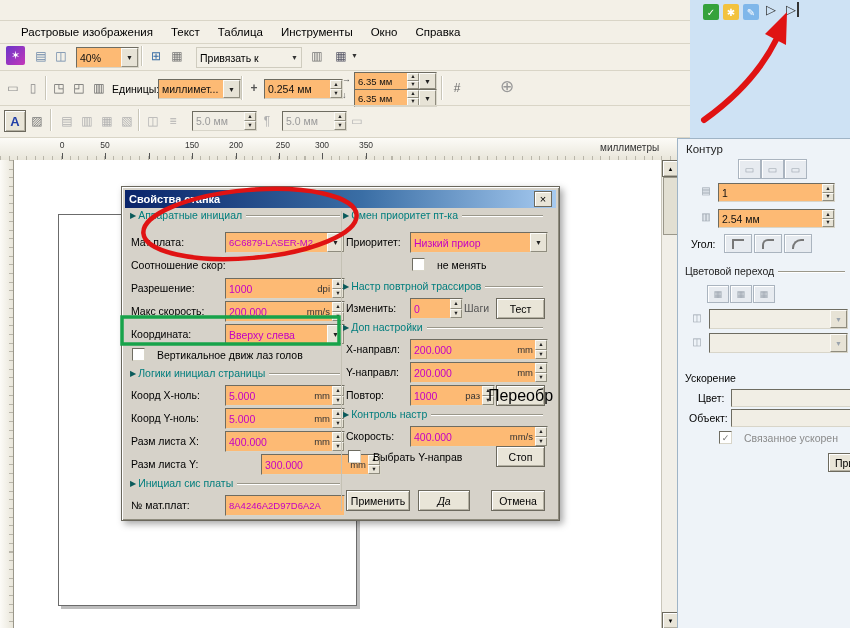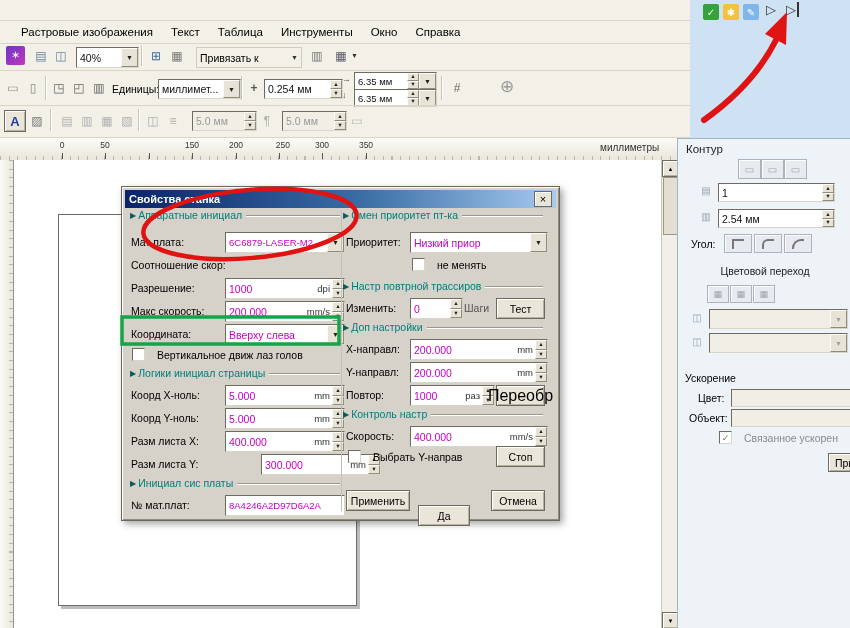--- a/index.html
+++ b/index.html
@@ -4,21 +4,21 @@
 <style>
   html,body{margin:0;padding:0;}
   body{font-family:"Liberation Sans",sans-serif;background:#9a9a9a;}
   #screen{position:relative;width:850px;height:628px;background:#f3f0e7;overflow:hidden;font-size:11px;color:#000;}
   .abs{position:absolute;}
   .hline{position:absolute;height:1px;background:#d9d5c7;}
   .vsep{position:absolute;width:1px;background:#c9c6b8;border-right:1px solid #ffffff;}
   .ico{position:absolute;display:flex;align-items:center;justify-content:center;width:18px;height:18px;font-size:12px;color:#777;}
   .menu-item{padding:3px 9px;font-size:11.5px;white-space:nowrap;}
   
-  .fld{position:absolute;display:flex;align-items:center;background:#ffffff;border:1px solid;border-color:#6e6c61 #d8d5c9 #d8d5c9 #6e6c61;padding-left:3px;font-size:10.5px;}
+  .fld{position:absolute;display:flex;align-items:center;background:#fdba74;border:1px solid;border-color:#6e6c61 #d8d5c9 #d8d5c9 #6e6c61;padding-left:3px;font-size:10.5px;}
   .fld .v{flex:1;white-space:nowrap;overflow:hidden;color:#c400c4;}
   .fld .v.dark{color:#111;}
   .fld .u{color:#333;font-size:9.5px;margin:0 2px;flex:0 0 auto;}
   .fld.dis{background:#f1eee5;}
   .fld.dis .v{color:#9a9a9a;}
   .sp{flex:0 0 12px;align-self:stretch;display:flex;flex-direction:column;}
   .sp b,.dd{background:#e7e3d6;border:1px solid #8f8c7e;border-top-color:#fcfbf7;border-left-color:#fcfbf7;color:#222;display:flex;align-items:center;justify-content:center;font-weight:normal;}
   .sp b{flex:1;font-size:5.5px;line-height:1;overflow:hidden;}
   .dd{flex:0 0 15px;align-self:stretch;font-size:7px;}
   .lbl{position:absolute;white-space:nowrap;font-size:10.5px;color:#000;}
@@ -216,21 +216,21 @@
     <div class="panel-btn" style="left:46px;top:95px;width:26px;height:17px;">
         <span class="arc" style="border-top-left-radius:1px;"></span>
       </div>
     <div class="panel-btn" style="left:76px;top:95px;width:26px;height:17px;">
         <span class="arc" style="border-top-left-radius:6px;"></span>
       </div>
     <div class="panel-btn" style="left:106px;top:95px;width:26px;height:17px;">
         <span class="arc" style="border-top-left-radius:9px;"></span>
       </div>
 
-    <div class="sec" style="left:7px;top:126px;width:160px;color:#222;flex-direction:column;">
+    <div class="sec" style="left:7px;top:126px;width:160px;color:#222;">
       <span>Цветовой переход</span>
         <span class="line"></span>
     </div>
     <div class="panel-btn" style="left:29px;top:146px;width:20px;height:16px;">
         <span style="font-size:9px;">▦</span>
       </div>
     <div class="panel-btn" style="left:52px;top:146px;width:20px;height:16px;">
         <span style="font-size:9px;">▦</span>
       </div>
     <div class="panel-btn" style="left:75px;top:146px;width:20px;height:16px;">
@@ -474,21 +474,21 @@
       <span class="box"></span>
       <span>Выбрать Y-направ</span>
     </div>
     <div class="pbtn" style="left:374px;top:259px;width:47px;height:19px;">
         <span>Стоп</span>
       </div>
 
     <div class="pbtn" style="left:224px;top:303px;width:62px;height:19px;">
         <span>Применить</span>
       </div>
-    <div class="pbtn" style="left:296px;top:318px;width:50px;height:19px;">
+    <div class="pbtn" style="left:296px;top:303px;width:50px;height:19px;font-style:italic;">
         <span>Да</span>
       </div>
     <div class="pbtn" style="left:369px;top:303px;width:52px;height:19px;">
         <span>Отмена</span>
       </div>
   </div>
 
   <svg width="850" height="628" viewBox="0 0 850 628" style="position:absolute;left:0;top:0;z-index:100;pointer-events:none;">
     <ellipse cx="250" cy="224" rx="107" ry="34" fill="none" stroke-width="4.5" transform="rotate(-5 250 224)" stroke="#e01313"></ellipse>
     <rect x="122" y="317" width="217" height="27" fill="none" stroke-width="3.5" stroke="#17a34a"></rect>

